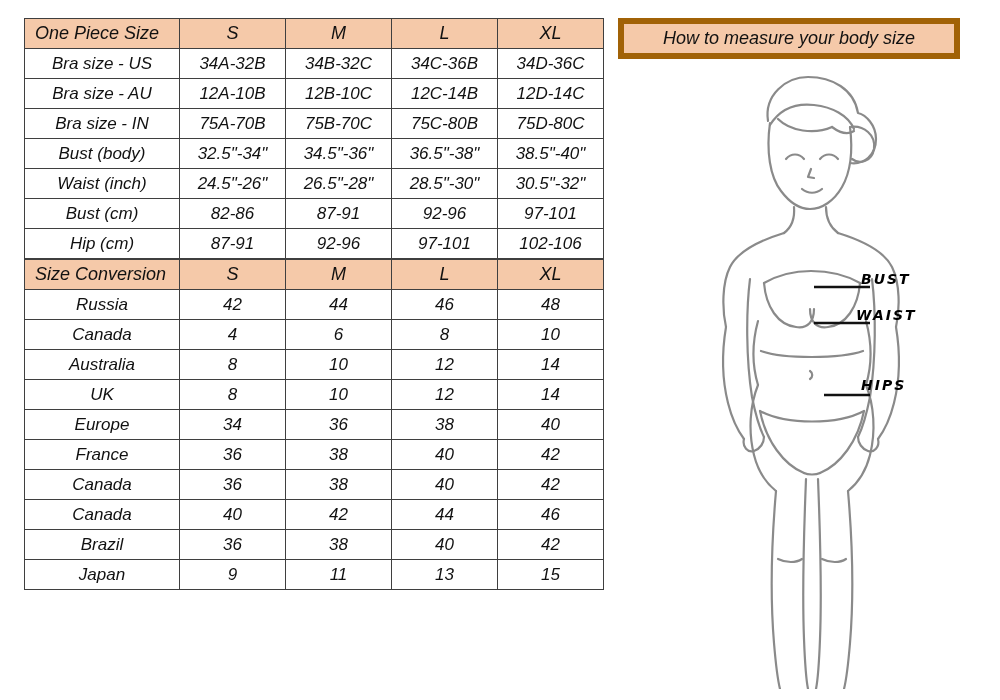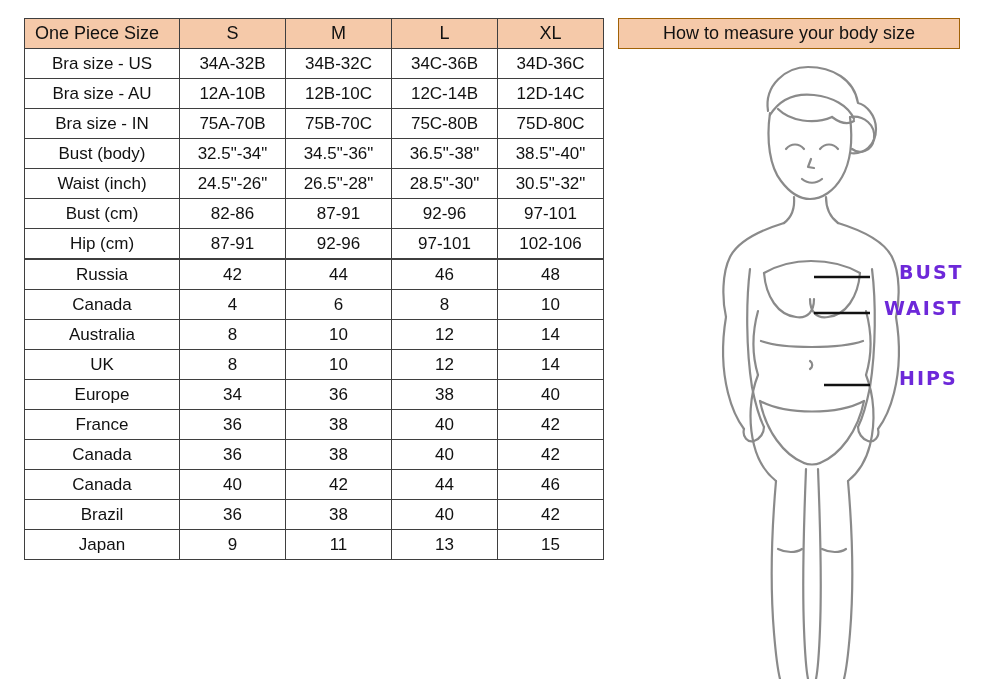--- a/index.html
+++ b/index.html
@@ -14,20 +14,21 @@
     overflow: hidden;
   }
   .page {
     position: relative;
     width: 972px;
     height: 700px;
     box-sizing: border-box;
     padding: 18px 12px 12px 24px;
     display: flex;
     gap: 0px;
+    font-style: italic;
   }
   
   .tables {
     width: 580px;
     flex: 0 0 580px;
   }
   table {
     border-collapse: collapse;
     width: 100%;
     table-layout: fixed;
@@ -64,49 +65,48 @@
 
   
   .figure-panel {
     flex: 1 1 auto;
     margin-left: 14px;
     display: flex;
     flex-direction: column;
   }
   .figure-title {
     background: #f5c9a9;
-    border: 1px solid #a16207;
+    border: 6px solid #a16207;
     height: 29px;
     line-height: 29px;
     text-align: center;
     font-size: 18px;
     color: #111;
     white-space: nowrap;
   }
   .figure-body {
     position: relative;
     flex: 1 1 auto;
   }
   .figure-body svg {
     position: absolute;
     left: 0;
     top: 0;
   }
   .meas-label {
     position: absolute;
     font-family: "DejaVu Sans", sans-serif;
     font-weight: bold;
-    font-size: 19px;
+    font-size: 14px;
     letter-spacing: 2px;
-    color: #6d28d9;
+    color: #000000;
     white-space: nowrap;
-    margin-left: 38px;
   }
   .lbl-bust  { left: 243px; top: 212px; }
-  .lbl-waist { left: 228px; top: 248px; }
+  .lbl-waist { left: 238px; top: 248px; }
   .lbl-hips  { left: 243px; top: 318px; }
 </style>
 </head>
 <body>
 
 <div class="page">
 
   <div class="tables">
 
     <table>
@@ -180,20 +180,27 @@
 
     <table>
       <colgroup>
         <col class="c-label">
           <col class="c-val">
           <col class="c-val">
           <col class="c-val">
           <col class="c-val">
       </colgroup>
       <tbody>
+        <tr>
+          <th class="hdr-label">Size Conversion</th>
+          <th class="hdr-cell">S</th>
+          <th class="hdr-cell">M</th>
+          <th class="hdr-cell">L</th>
+          <th class="hdr-cell">XL</th>
+        </tr>
 
         <tr>
           <td class="row-label">Russia</td>
           <td>42</td>
           <td>44</td>
           <td>46</td>
           <td>48</td>
         </tr>
         <tr>
           <td class="row-label">Canada</td>

